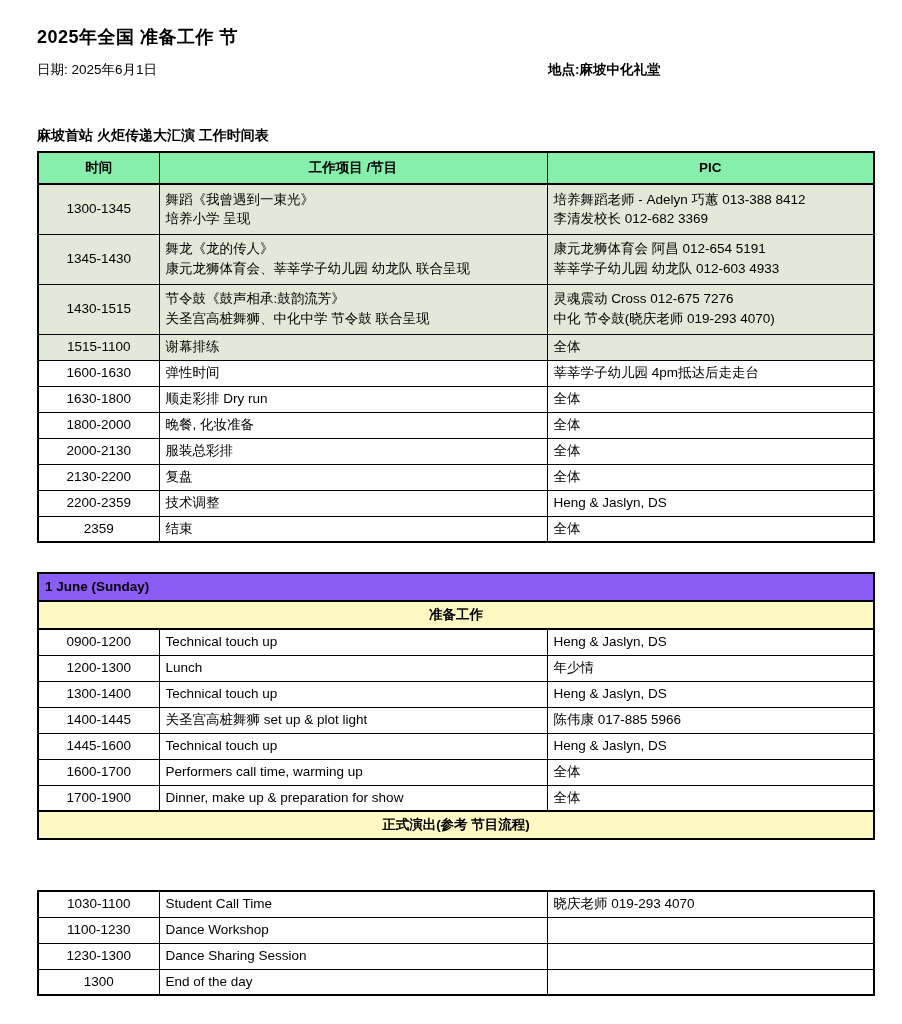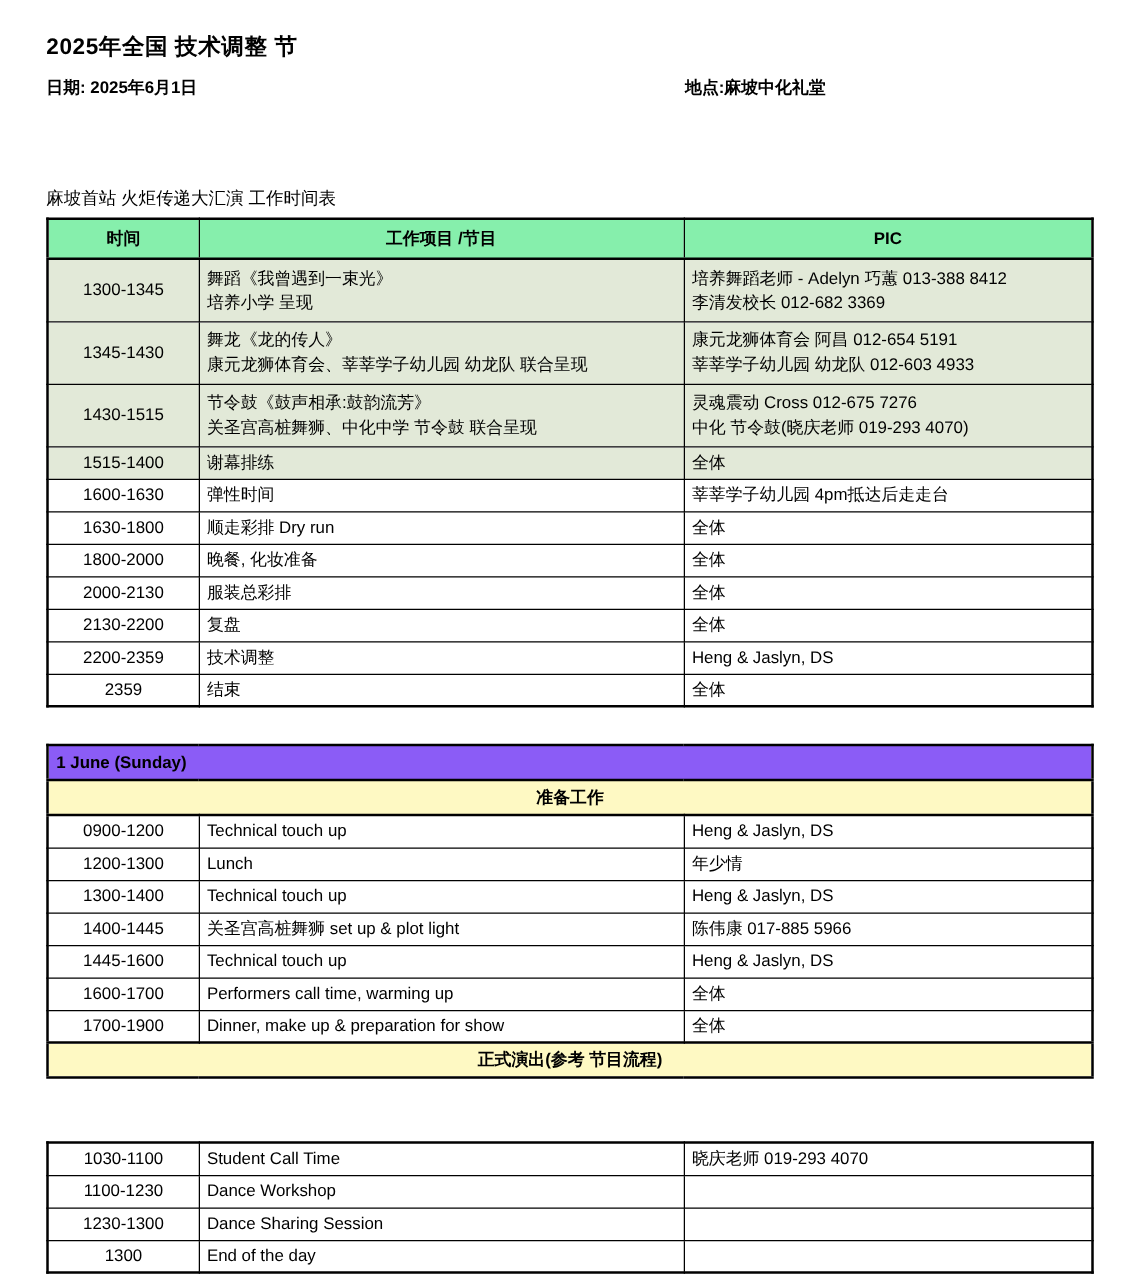--- a/index.html
+++ b/index.html
@@ -7,23 +7,23 @@
     width:902px;height:1024px;position:relative;
     font-family:"Liberation Sans","DejaVu Sans",sans-serif;
     color:#000;
     -webkit-font-smoothing:antialiased;
   }
   .page{position:absolute;left:37px;top:0;width:836px;}
 
   
   .doc-title{font-size:18px;font-weight:bold;margin-top:25px;letter-spacing:0.5px;}
   .meta-row{position:relative;height:18px;margin-top:12px;}
-  .meta-date{position:absolute;left:0;top:0;font-size:13.5px;font-weight:bold;}
+  .meta-date{position:absolute;left:0;top:0;font-size:13.5px;font-weight:normal;}
   .meta-loc{position:absolute;left:511px;top:0;font-size:13.5px;font-weight:bold;}
-  .section-title{font-size:14px;font-weight:normal;margin-top:71px;margin-bottom:6px;}
+  .section-title{font-size:14px;font-weight:bold;margin-top:48px;margin-bottom:6px;}
 
   
   table{border-collapse:collapse;table-layout:fixed;width:836px;}
   table,td,th{border:1px solid #000;}
   table{border-width:2px;}
   col.c-time{width:121px;}
   col.c-item{width:388px;}
   col.c-pic{width:327px;}
   td,th{font-size:13.5px;padding:2px 6px;vertical-align:middle;line-height:1.45;overflow:hidden;}
   th{background:#86efac;font-weight:bold;text-align:center;height:26px;border-bottom-width:2px;}
@@ -36,21 +36,21 @@
   .tbl2{margin-top:29px;}
   .tbl3{margin-top:50px;}
   td.day-band{background:#8b5cf6;font-weight:bold;text-align:left;height:22px;border-bottom-width:2px;}
   td.blue-band{background:#fef9c3;font-weight:bold;text-align:center;height:22px;border-bottom-width:2px;border-top-width:2px;}
 </style>
 </head>
 <body>
 
 <div class="page">
 
-  <div class="doc-title">2025年全国 技术调整 节</div>
+  <div class="doc-title">2025年全国 准备工作 节</div>
   <div class="meta-row">
     <span class="meta-date">日期: 2025年6月1日</span>
     <span class="meta-loc">地点:麻坡中化礼堂</span>
   </div>
   <div class="section-title">麻坡首站 火炬传递大汇演 工作时间表</div>
 
   <table class="tbl1">
     <colgroup>
         <col class="c-time">
         <col class="c-item">
@@ -77,21 +77,21 @@
 莘莘学子幼儿园 幼龙队 012-603 4933</td>
     </tr>
     <tr class="r2 green">
       <td class="t">1430-1515</td>
       <td class="i">节令鼓《鼓声相承:鼓韵流芳》
 关圣宫高桩舞狮、中化中学 节令鼓 联合呈现</td>
       <td class="p">灵魂震动 Cross 012-675 7276
 中化 节令鼓(晓庆老师 019-293 4070)</td>
     </tr>
     <tr class="r green">
-      <td class="t">1515-1400</td>
+      <td class="t">1515-1100</td>
       <td class="i">谢幕排练</td>
       <td class="p">全体</td>
     </tr>
     <tr class="r">
       <td class="t">1600-1630</td>
       <td class="i">弹性时间</td>
       <td class="p">莘莘学子幼儿园 4pm抵达后走走台</td>
     </tr>
     <tr class="r">
       <td class="t">1630-1800</td>

